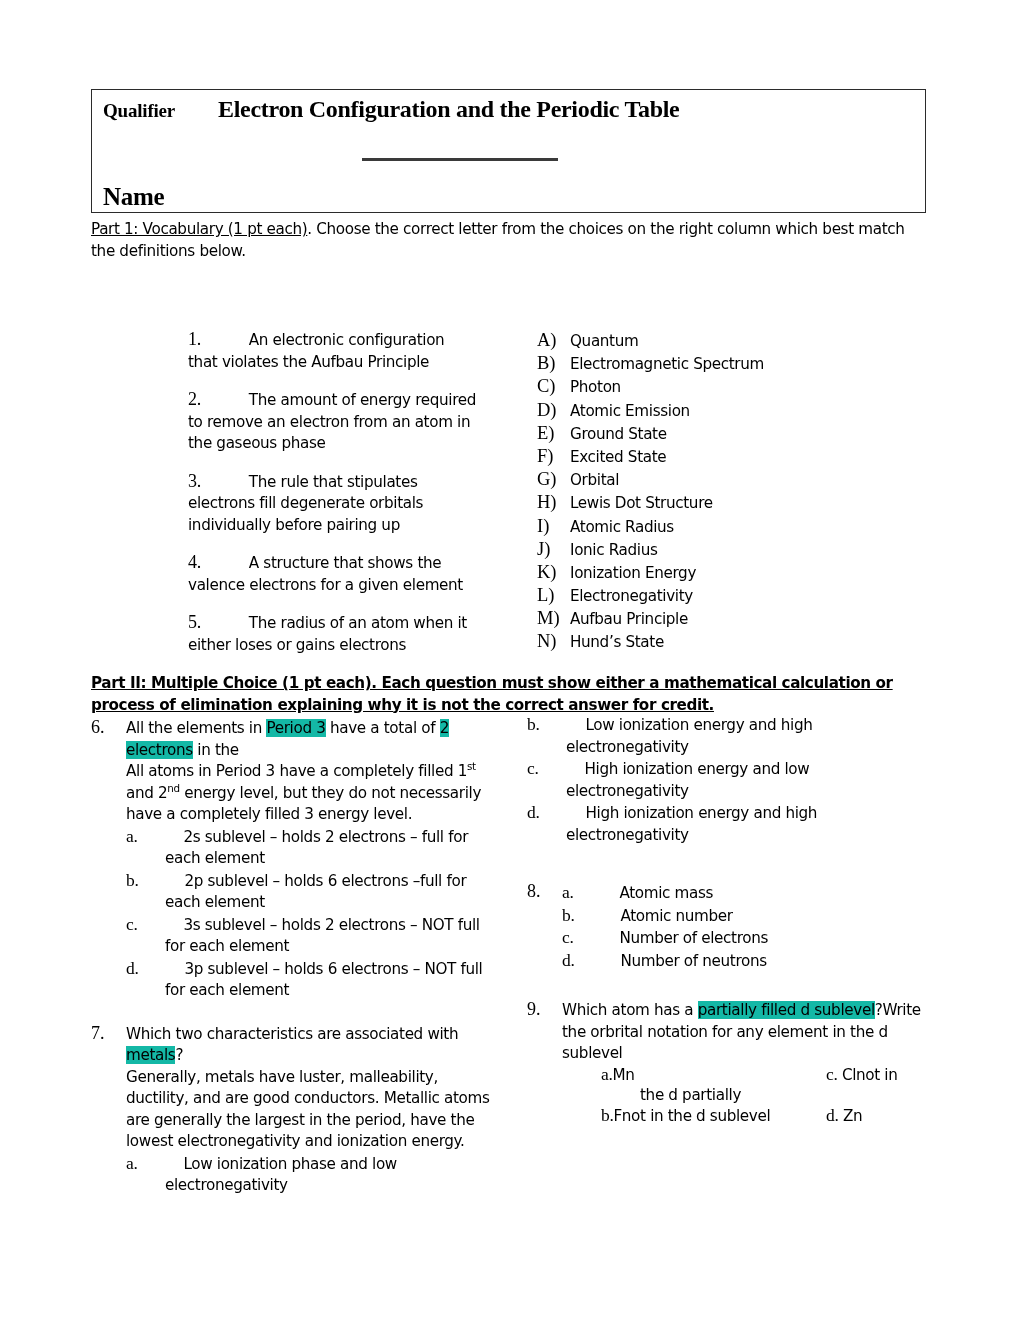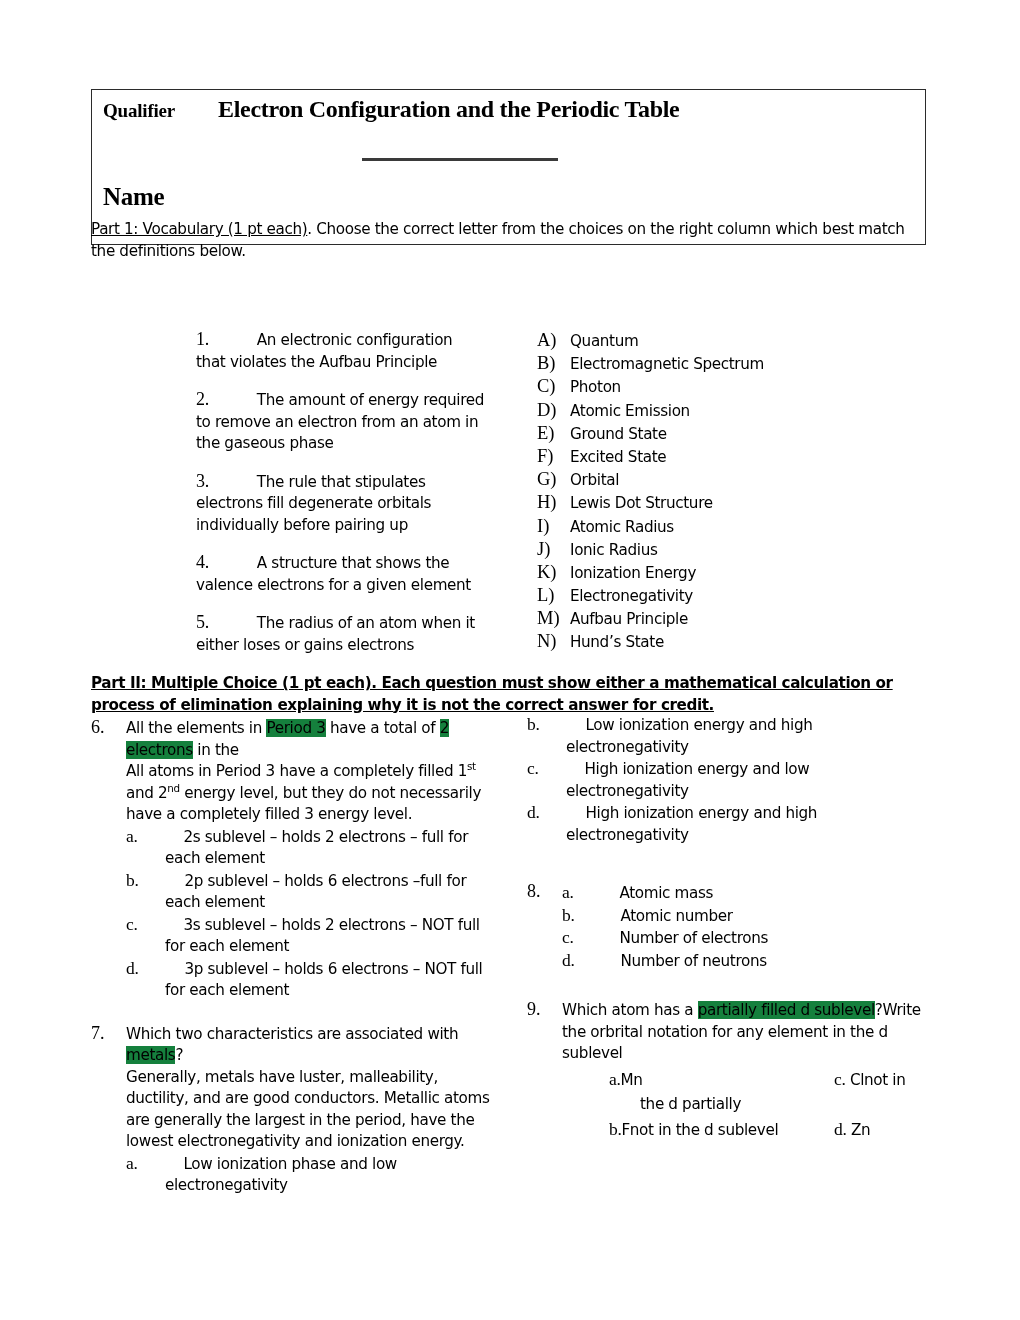--- a/index.html
+++ b/index.html
@@ -20,21 +20,21 @@
     width: 1020px;
     height: 1320px;
   }
 
   
   .header-box {
     position: absolute;
     left: 91px;
     top: 89px;
     width: 835px;
-    height: 156px;
+    height: 124px;
     border: 1.5px solid #2b2b2b;
     background: #fff;
     text-decoration: underline;
   }
   .hdr-qualifier {
     position: absolute;
     left: 11px;
     top: 10px;
     font-family: "Liberation Serif", serif;
     font-weight: bold;
@@ -82,21 +82,21 @@
     position: absolute;
     left: 91px;
     top: 219px;
     width: 838px;
   }
   .part1-instr .u { text-decoration: underline; }
 
   
   .vocab-defs {
     position: absolute;
-    left: 196px;
+    left: 188px;
     top: 329px;
     width: 290px;
   }
   .vdef { margin-bottom: 16px; }
   .vdef:last-child { margin-bottom: 12px; }
   .vdef .num {
     font-family: "Liberation Serif", serif;
     font-size: 18px;
   }
   .vdef .gap { display: inline-block; width: 48px; }
@@ -168,21 +168,21 @@
   .q-stem {
     font-family: "DejaVu Sans", sans-serif;
     font-size: 15.2px;
     line-height: 21.5px;
     letter-spacing: -0.35px;
   }
   .ann {
     color: #000000;
   }
   .hl {
-    background: #15803d;
+    background: #14b8a6;
     color: #000000;
   }
 
   .opts {
     margin-top: 0px;
     padding-left: 39px;
   }
   .opt {
     font-family: "DejaVu Sans", sans-serif;
     font-size: 15.2px;
@@ -199,23 +199,22 @@
 
   
   .q9-opts {
     padding-left: 39px;
     position: relative;
   }
   .q9row {
     display: flex;
     font-family: "DejaVu Sans", sans-serif;
     font-size: 15.2px;
-    line-height: 28px;
-    letter-spacing: -0.35px;
-    margin-left: 8px;
+    line-height: 19px;
+    letter-spacing: -0.35px;
   }
   .q9row .cell-l { width: 225px; flex: 0 0 225px; }
   .q9row .cell-r { flex: 1; }
   .q9row .olet {
     font-family: "Liberation Serif", serif;
     font-size: 17.5px;
   }
   .q9-cont {
     padding-left: 39px;
     font-family: "DejaVu Sans", sans-serif;

